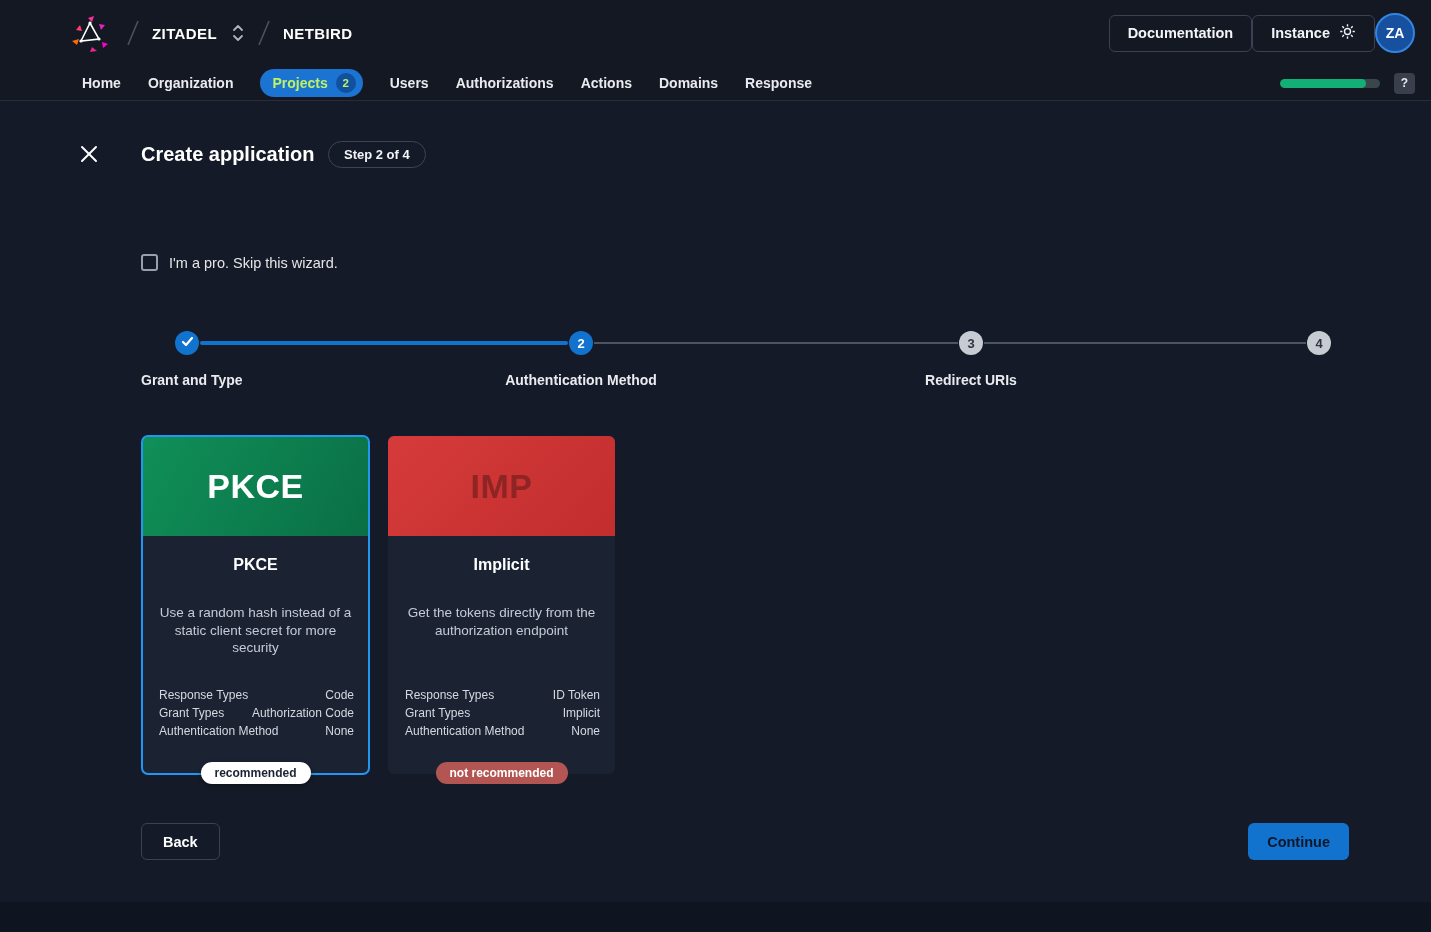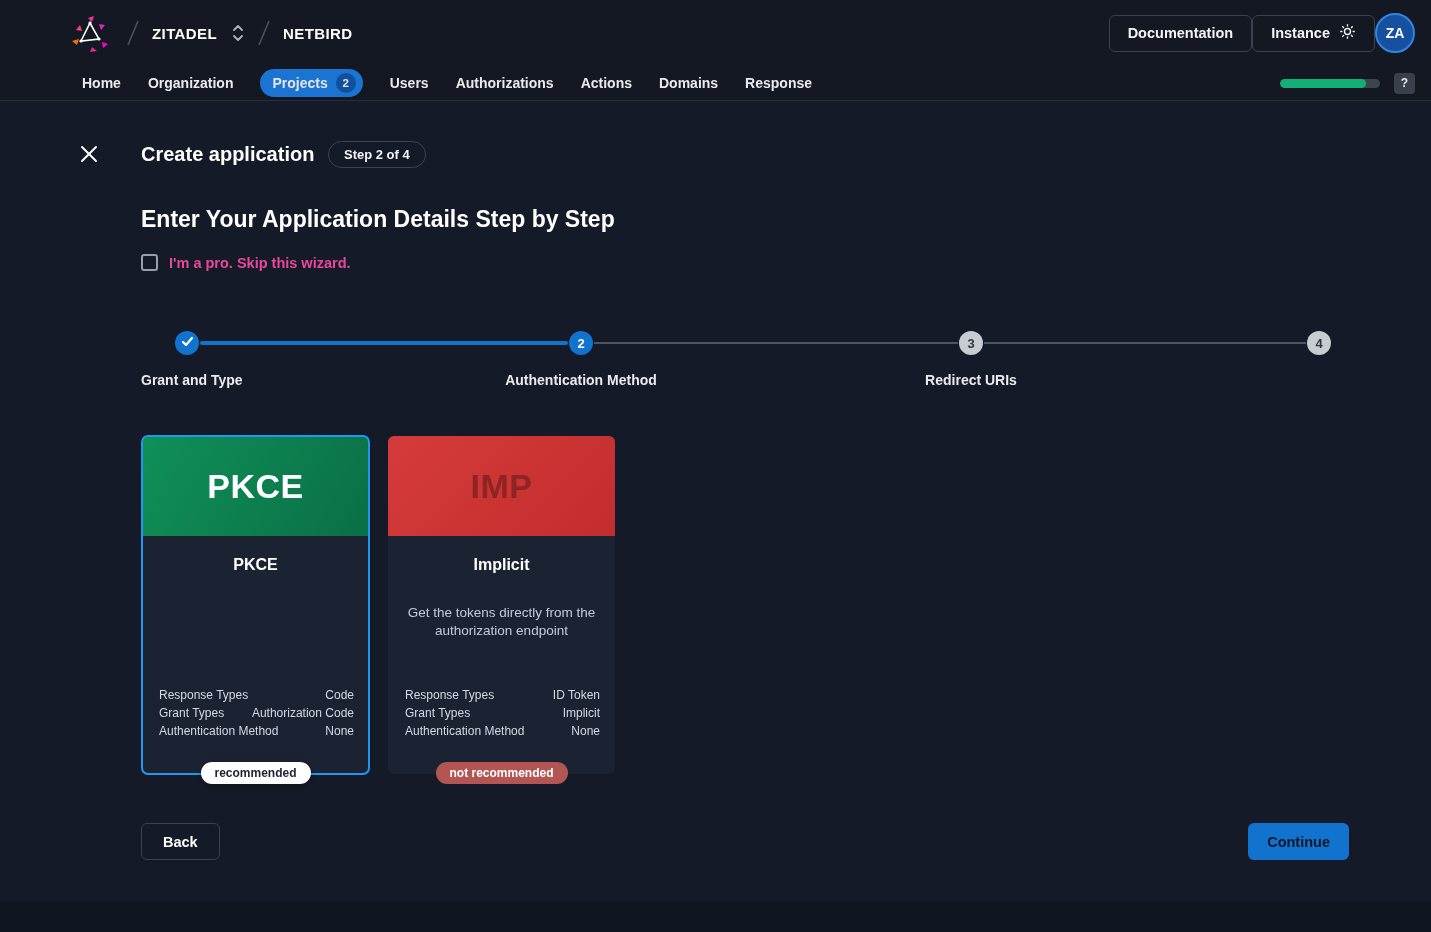--- a/index.html
+++ b/index.html
@@ -39,21 +39,21 @@
   
   .navrow {
     position:absolute; top:66px; left:0; right:0; height:35px;
     display:flex; align-items:center; padding:0 16px 0 82px;
     background:#131823; border-bottom:1px solid #272d3a;
   }
   .nav-tabs { display:flex; align-items:center; gap:27px; }
   .nav-tab { font-size:14px; font-weight:600; color:#e9ebef; cursor:pointer; white-space:nowrap; }
   .nav-tab.active {
     background:#1b73d2; border-radius:999px; padding:4px 7px 4px 12px;
-    display:flex; align-items:center; gap:8px; color:#e5e5e5;
+    display:flex; align-items:center; gap:8px; color:#bef264;
   }
   .nav-badge {
     background:#11509e; width:20px; height:20px; border-radius:50%;
     font-size:11.5px; font-weight:700; display:flex; align-items:center; justify-content:center;
   }
   .nav-right { margin-left:auto; display:flex; align-items:center; gap:14px; }
   .quota-track { width:100px; height:9px; border-radius:5px; background:#39474a; overflow:hidden; }
   .quota-fill { width:86%; height:100%; border-radius:5px; background:#12b076; }
   .help-btn {
     width:21px; height:21px; border-radius:4px; background:#393f4b; border:none;
@@ -68,21 +68,21 @@
     position:absolute; left:328px; top:141px; height:27px; padding:0 15px;
     border:1px solid #3e4450; border-radius:14px; font-size:13px; font-weight:700;
     color:#f2f4f7; display:flex; align-items:center;
   }
   .page-heading { position:absolute; left:141px; top:206px; font-size:23px; font-weight:700; color:#fff; }
   .skip-row { position:absolute; left:141px; top:254px; display:flex; align-items:center; gap:11px; }
   .checkbox {
     width:17px; height:17px; border:2px solid #99a0ab; border-radius:3px;
     background:transparent; cursor:pointer;
   }
-  .skip-label { font-size:14.5px; font-weight:700; color:#ec4899; }
+  .skip-label { font-size:14.5px; font-weight:400; color:#e5e5e5; }
 
   
   .stepper { position:absolute; top:0; left:0; }
   .step-circle {
     position:absolute; top:331px; width:24px; height:24px; border-radius:50%;
     display:flex; align-items:center; justify-content:center;
     font-size:13px; font-weight:700;
   }
   .step-circle.done, .step-circle.active { background:#1273ce; color:#fff; }
   .step-circle.todo { background:#c7ccd3; color:#2f3540; }
@@ -215,21 +215,20 @@
 
   <button class="close-btn">
     <svg width="20" height="20" viewBox="0 0 20 20" stroke="#fff" stroke-width="2" stroke-linecap="round">
       <line x1="3" y1="3" x2="17" y2="17"></line>
         <line x1="17" y1="3" x2="3" y2="17"></line>
     </svg>
   </button>
   <h2 class="wizard-title">Create application</h2>
   <span class="step-chip">Step 2 of 4</span>
 
-  <h1 class="page-heading">Enter Your Application Details Step by Step</h1>
 
   <div class="skip-row">
     <div class="checkbox"></div>
     <span class="skip-label">I'm a pro. Skip this wizard.</span>
   </div>
 
   <div class="stepper">
     <div class="step-line-blue" style="left:200px;width:368px;"></div>
     <div class="step-line-grey" style="left:594px;width:364px;"></div>
     <div class="step-line-grey" style="left:984px;width:322px;"></div>
@@ -247,20 +246,21 @@
 
     <span class="step-label" style="left:141px;">Grant and Type</span>
     <span class="step-label center" style="left:581px;">Authentication Method</span>
     <span class="step-label center" style="left:971px;">Redirect URIs</span>
 
   </div>
 
   <div class="card selected" style="left:142px;">
     <div class="card-banner banner-green">PKCE</div>
     <div class="card-title">PKCE</div>
+    <div class="card-desc">Use a random hash instead of a static client secret for more security</div>
     <div class="card-rows">
       <div class="card-row">
         <span>Response Types</span>
         <span class="val">Code</span>
       </div>
       <div class="card-row">
         <span>Grant Types</span>
         <span class="val">Authorization Code</span>
       </div>
       <div class="card-row">

